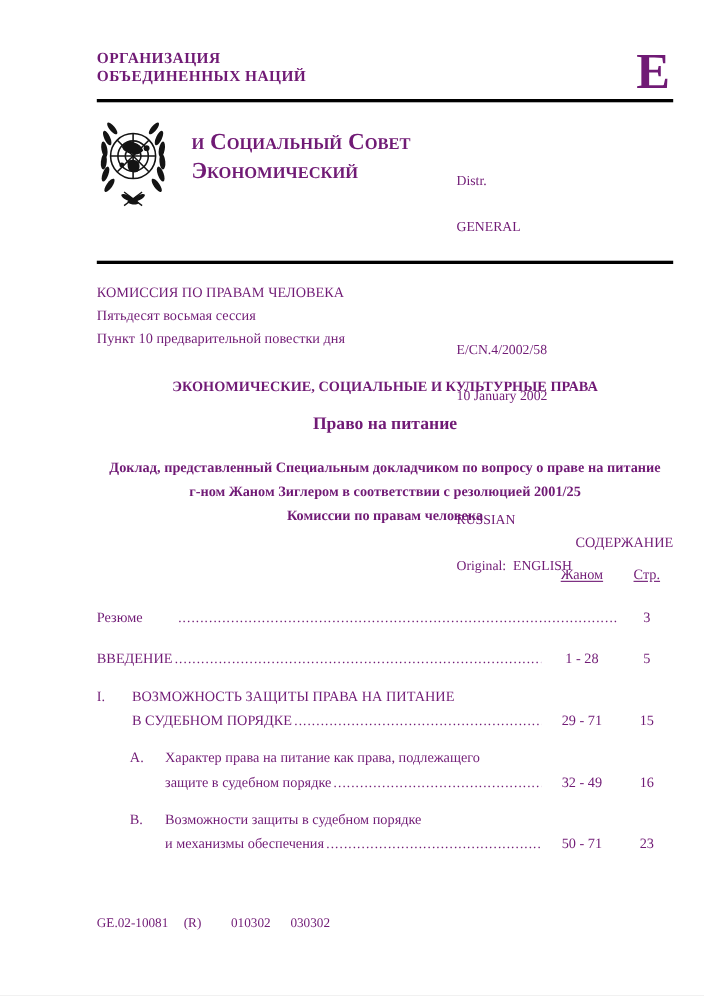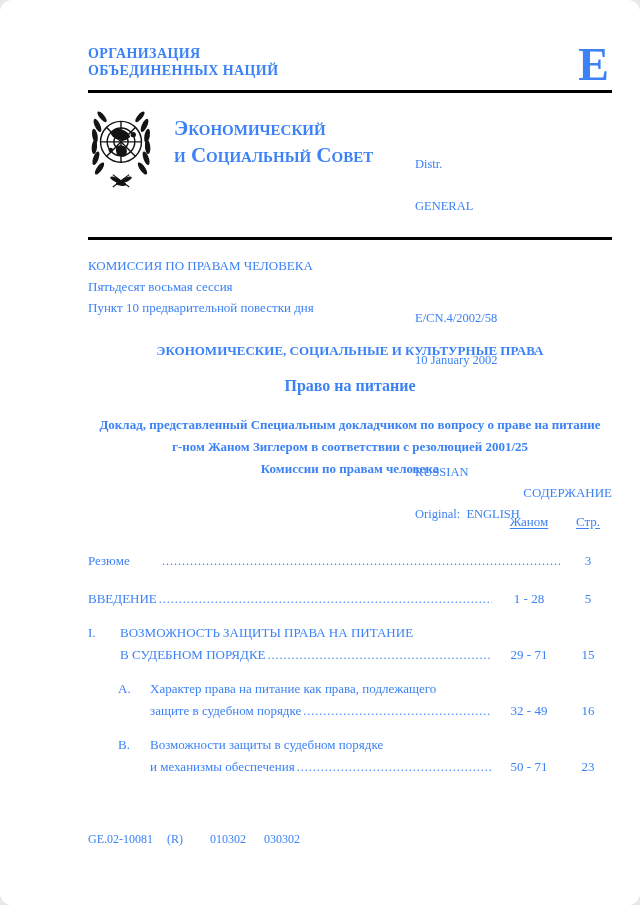--- a/index.html
+++ b/index.html
@@ -3,23 +3,22 @@
 <meta charset="utf-8">
 <style>
   html, body { margin: 0; padding: 0; background: #e8e8e8; }
   .page {
     position: relative;
     width: 640px;
     height: 905px;
     margin: 0 auto;
     background: #ffffff;
     font-family: "Liberation Serif", "DejaVu Serif", serif;
-    color: #3b82f6;
+    color: #701a75;
     overflow: hidden;
-    border-radius: 12px;
   }
   .content {
     position: absolute;
     left: 88px;
     top: 0;
     width: 524px;
   }
 
   
   .masthead { position: relative; padding-top: 45px; height: 34px; }
@@ -150,22 +149,22 @@
           <ellipse cx="25" cy="73" rx="6" ry="2.2" transform="rotate(25 25 73)"></ellipse>
           <ellipse cx="35" cy="73" rx="6" ry="2.2" transform="rotate(-25 35 73)"></ellipse>
           <ellipse cx="30" cy="77" rx="5" ry="2" transform="rotate(8 30 77)"></ellipse>
         </g>
         <g stroke="#141414" stroke-width="1.2" fill="none">
           <path d="M22,80 L38,68"></path>
           <path d="M38,80 L22,68"></path>
         </g>
       </svg>
       <div class="council">
+        <div>и Социальный Совет</div>
         <div>Экономический</div>
-        <div>и Социальный Совет</div>
       </div>
       <div class="distr">
         <div class="grp">
           <div>Distr.</div>
           <div>GENERAL</div>
         </div>
         <div class="grp">
           <div>E/CN.4/2002/58</div>
           <div>10 January 2002</div>
         </div>

